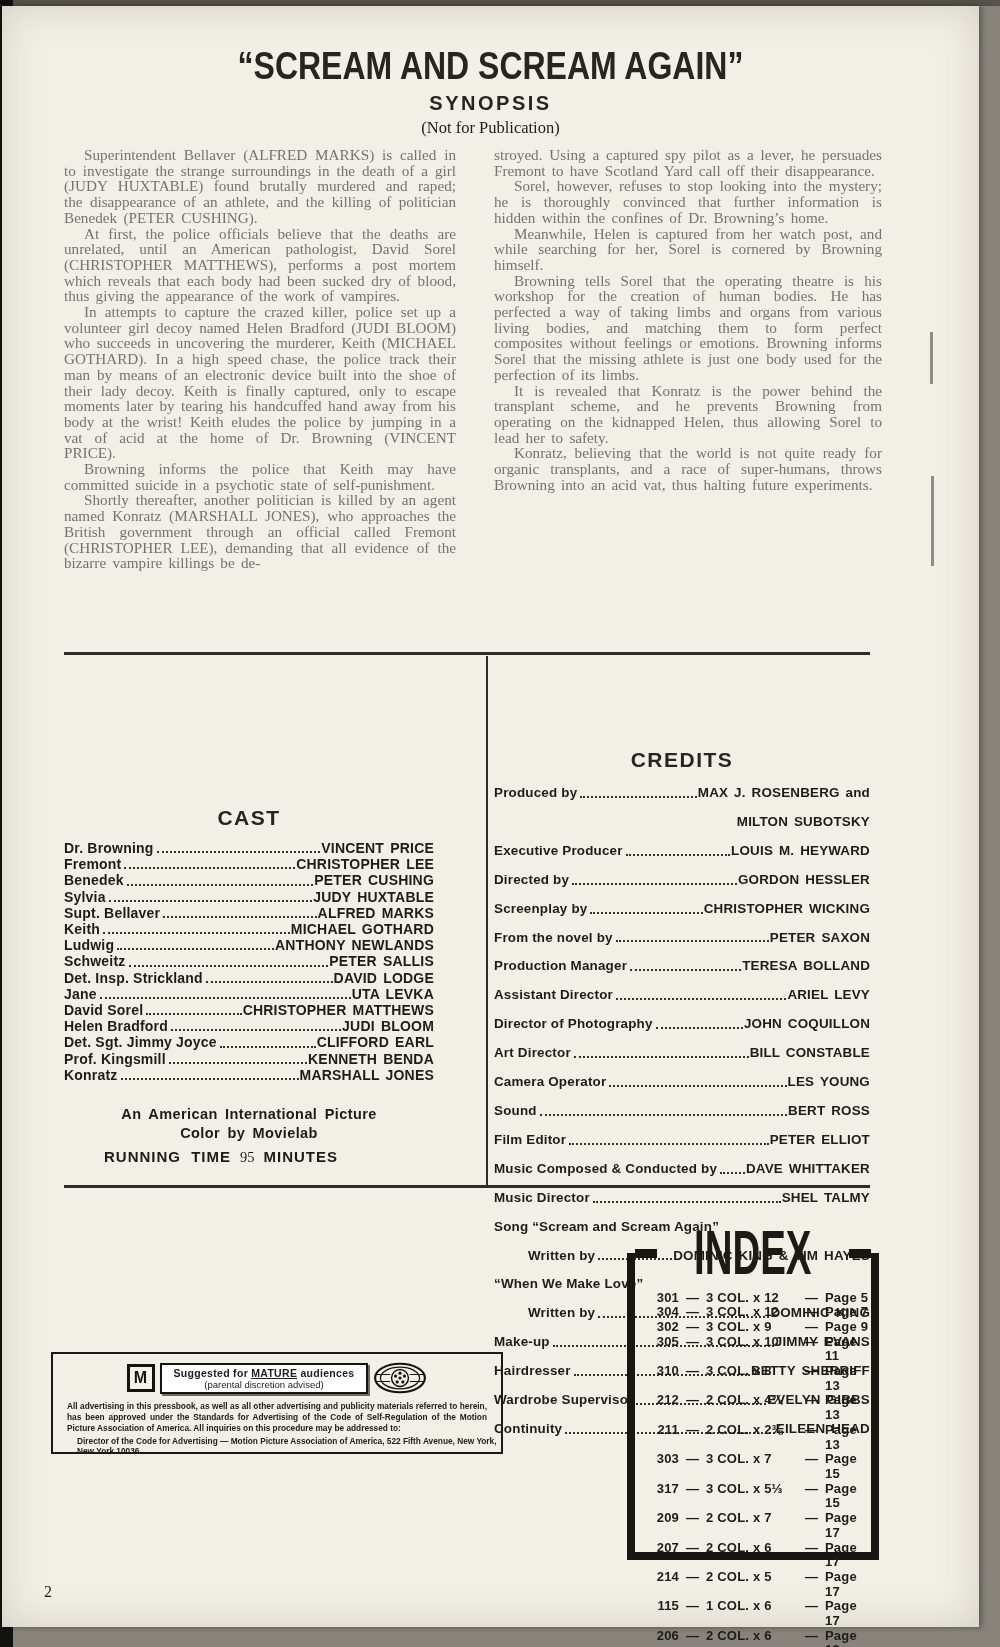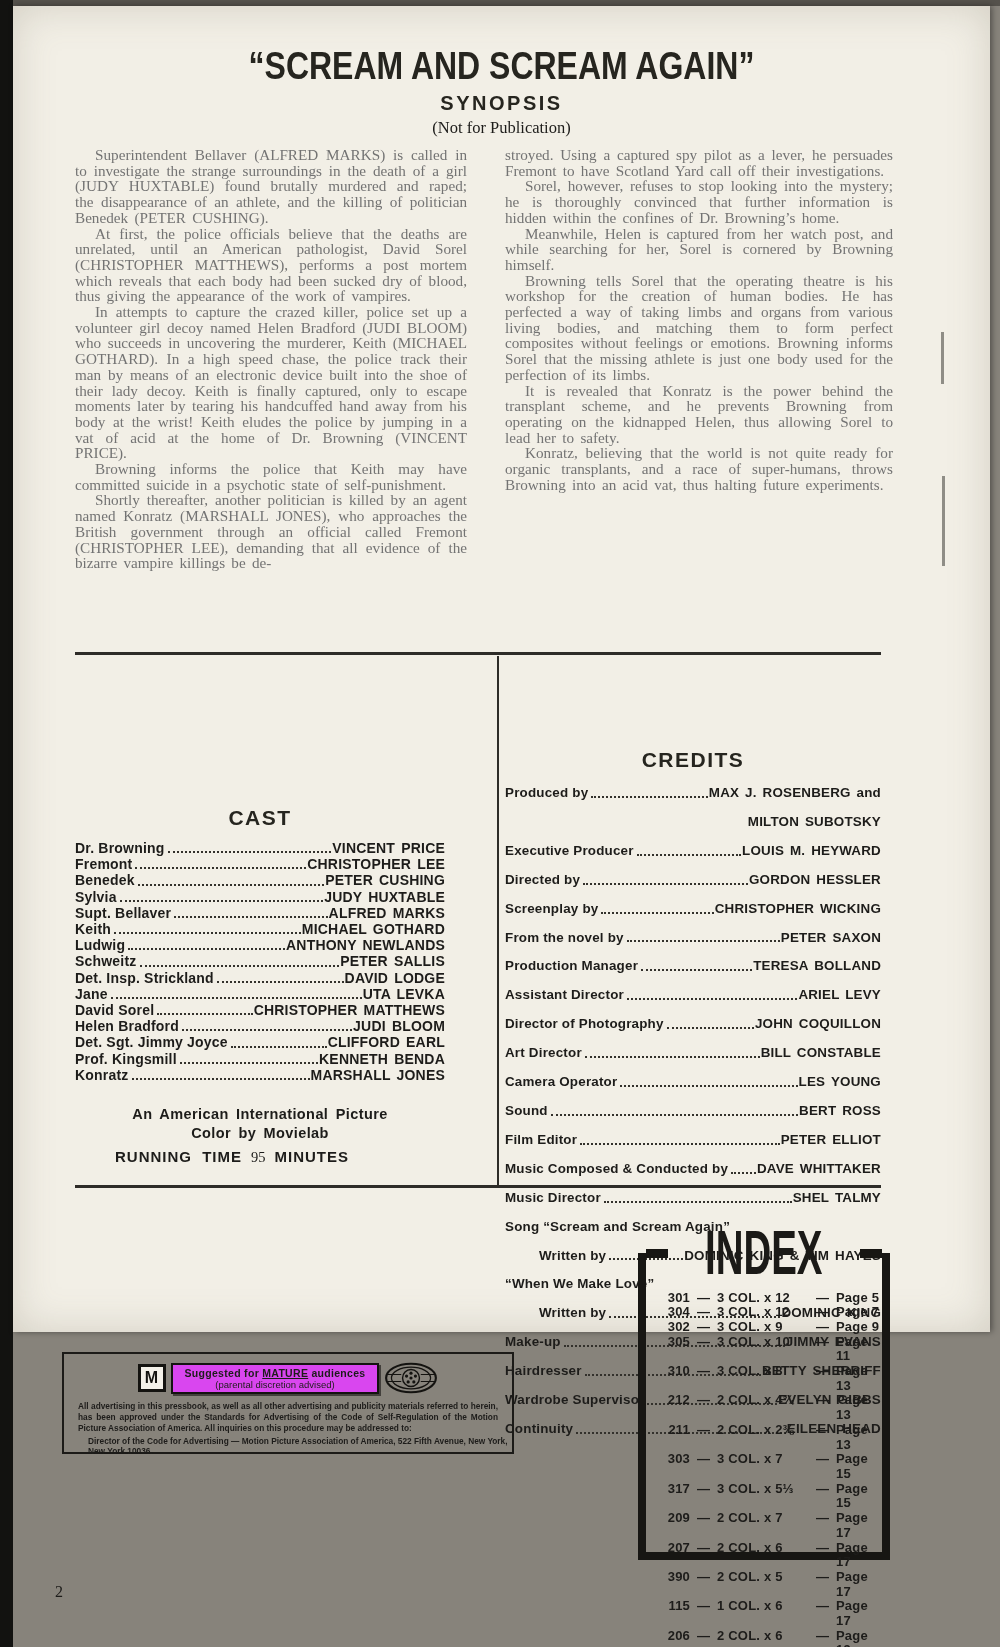--- a/index.html
+++ b/index.html
@@ -6,21 +6,21 @@
   body{
     width:1000px;height:1647px;position:relative;
     background:#87837b;
     font-family:"Liberation Sans", sans-serif;
     color:#1d1c1a;
     overflow:hidden;
   }
   .edge-left{position:absolute;left:0;top:0;width:13px;height:1647px;background:#121210;}
   .edge-top{position:absolute;left:0;top:0;width:1000px;height:6px;background:#55524c;}
   .page{
-    position:absolute;left:13px;top:6px;width:977px;height:1326px;
+    position:absolute;left:2px;top:6px;width:977px;height:1621px;
     background:#f2efe6;
     box-shadow:inset 0 0 40px rgba(120,110,90,.25), 2px 0 6px rgba(0,0,0,.4);
   }
   
   .title-block{position:absolute;top:40px;left:0;width:100%;text-align:center;}
   .film-title{margin:0;font-weight:800;font-size:39px;line-height:1;letter-spacing:0;
     transform:scaleX(.82);transform-origin:center;color:#26251f;}
   .syn-heading{margin:7px 0 3px;font-weight:800;font-size:20px;letter-spacing:2.5px;color:#26251f;}
   .pub-note{font-family:"Liberation Serif", serif;font-size:16.5px;}
   
@@ -63,21 +63,21 @@
   .idash{width:27px;text-align:center;}
   .isize{width:92px;}
   .ipage{flex:1;}
   
   .advisory{position:absolute;left:49px;top:1346px;width:452px;height:102px;box-sizing:border-box;
     border:2px solid #1b1a17;}
   .adv-label-row{display:flex;justify-content:center;align-items:center;gap:5px;margin-top:8px;}
   .m-logo{width:22px;height:22px;border:3px solid #141310;background:#f4f1e9;color:#141310;
     font-weight:800;font-size:16px;line-height:22px;text-align:center;}
   .adv-ribbon{border:2px solid #141310;box-shadow:2px 2px 0 rgba(20,19,16,.6);
-    padding:2px 12px;text-align:center;background:#d946ef;}
+    padding:2px 12px;text-align:center;background:#ffffff;}
   .adv-l1{font-weight:700;font-size:10.5px;letter-spacing:.3px;}
   .adv-l1 .u{text-decoration:underline;}
   .adv-l2{font-size:9.5px;}
   .fineprint{margin:7px 14px 0;font-weight:700;font-size:8.3px;line-height:1.3;text-align:justify;}
   .director{margin:3px 0 0 24px;font-weight:700;font-size:8.3px;}
   
   .pageno{position:absolute;left:42px;top:1577px;font-family:"Liberation Serif", serif;font-size:16px;}
   .artifact{position:absolute;width:3px;background:#6e6c65;opacity:.75;}
   .art1{left:928px;top:326px;height:52px;}
   .art2{left:929px;top:470px;height:90px;}
@@ -104,21 +104,21 @@
 
       <p class="syn-par">In attempts to capture the crazed killer, police set up a volunteer girl decoy named Helen Bradford (JUDI BLOOM) who succeeds in uncovering the murderer, Keith (MICHAEL GOTHARD). In a high speed chase, the police track their man by means of an electronic device built into the shoe of their lady decoy. Keith is finally captured, only to escape moments later by tearing his handcuffed hand away from his body at the wrist! Keith eludes the police by jumping in a vat of acid at the home of Dr. Browning (VINCENT PRICE).</p>
 
       <p class="syn-par">Browning informs the police that Keith may have committed suicide in a psychotic state of self-punishment.</p>
 
       <p class="syn-par">Shortly thereafter, another politician is killed by an agent named Konratz (MARSHALL JONES), who approaches the British government through an official called Fremont (CHRISTOPHER LEE), demanding that all evidence of the bizarre vampire killings be de-</p>
     </section>
 
   <section class="syn colR">
 
-      <p class="syn-par cont-par">stroyed. Using a captured spy pilot as a lever, he persuades Fremont to have Scotland Yard call off their investigations.</p>
+      <p class="syn-par cont-par">stroyed. Using a captured spy pilot as a lever, he persuades Fremont to have Scotland Yard call off their disappearance.</p>
 
       <p class="syn-par">Sorel, however, refuses to stop looking into the mystery; he is thoroughly convinced that further information is hidden within the confines of Dr. Browning’s home.</p>
 
 
       <p class="syn-par">Meanwhile, Helen is captured from her watch post, and while searching for her, Sorel is cornered by Browning himself.</p>
 
       <p class="syn-par">Browning tells Sorel that the operating theatre is his workshop for the creation of human bodies. He has perfected a way of taking limbs and organs from various living bodies, and matching them to form perfect composites without feelings or emotions. Browning informs Sorel that the missing athlete is just one body used for the perfection of its limbs.</p>
 
       <p class="syn-par">It is revealed that Konratz is the power behind the transplant scheme, and he prevents Browning from operating on the kidnapped Helen, thus allowing Sorel to lead her to safety.</p>
 
@@ -462,21 +462,21 @@
 
         <div class="irow">
           <span class="inum">207</span>
           <span class="idash">—</span>
           <span class="isize">2 COL. x 6</span>
           <span class="idash">—</span>
           <span class="ipage">Page 17</span>
         </div>
 
         <div class="irow">
-          <span class="inum">390</span>
+          <span class="inum">214</span>
           <span class="idash">—</span>
           <span class="isize">2 COL. x 5</span>
           <span class="idash">—</span>
           <span class="ipage">Page 17</span>
         </div>
 
         <div class="irow">
           <span class="inum">115</span>
           <span class="idash">—</span>
           <span class="isize">1 COL. x 6</span>

